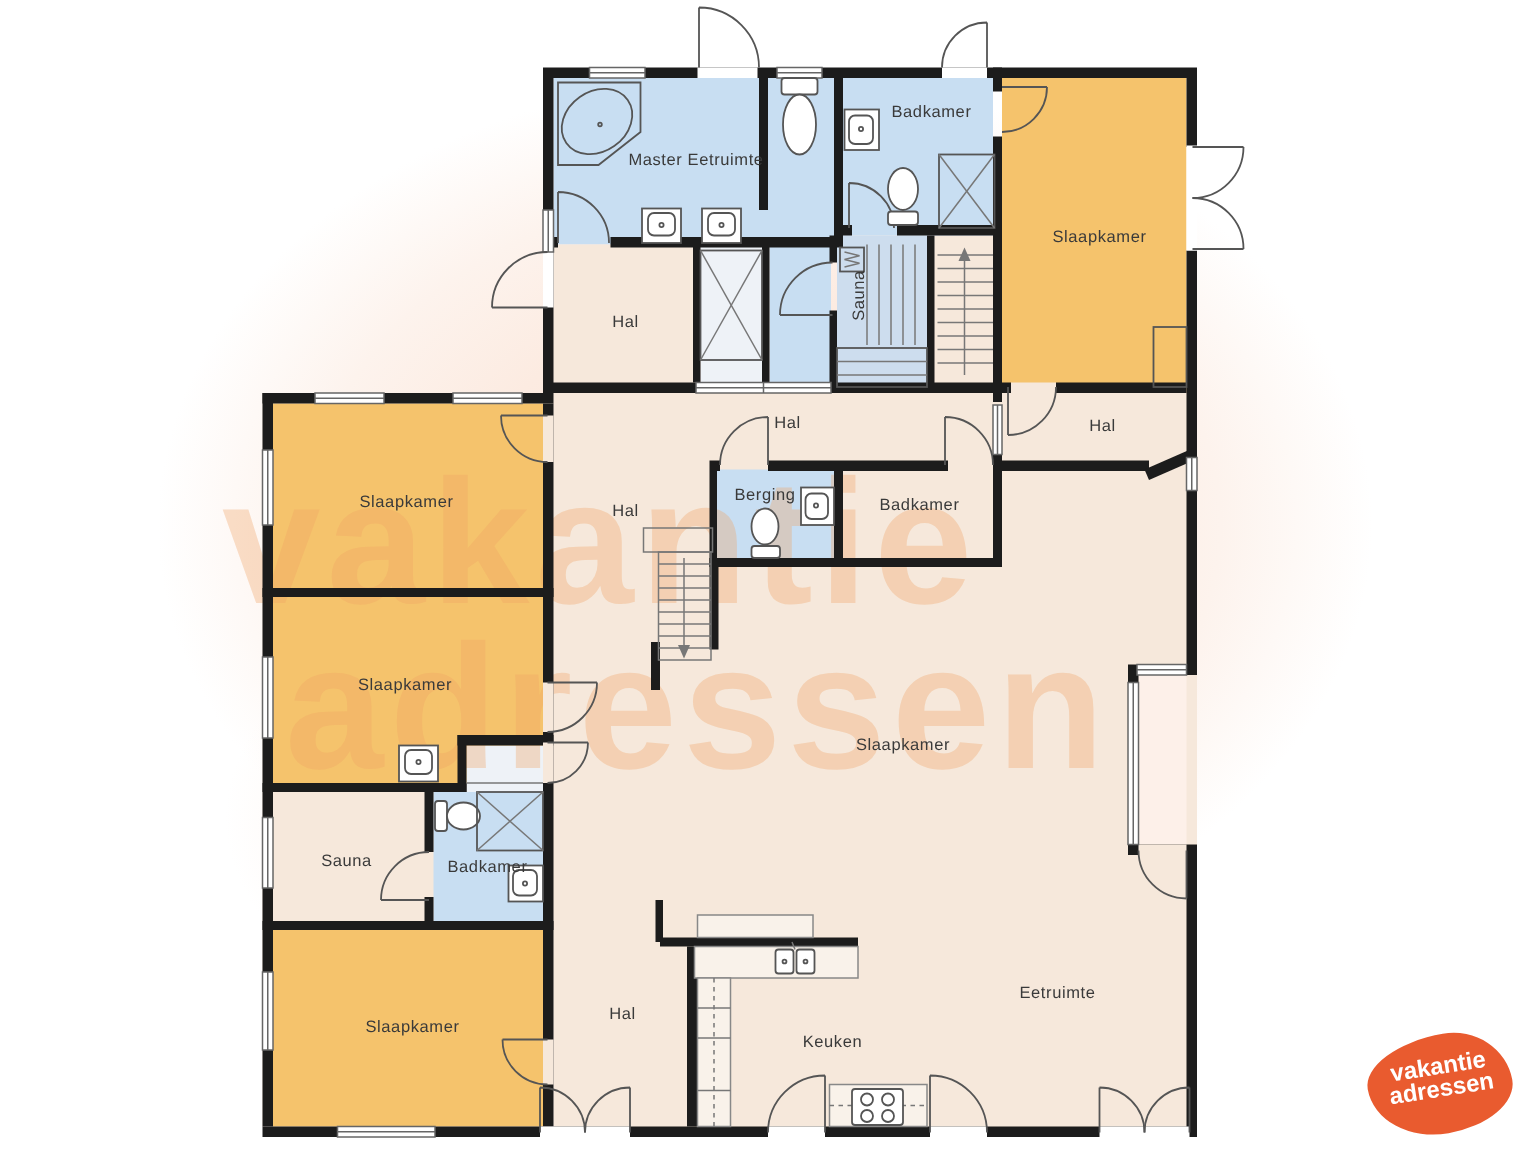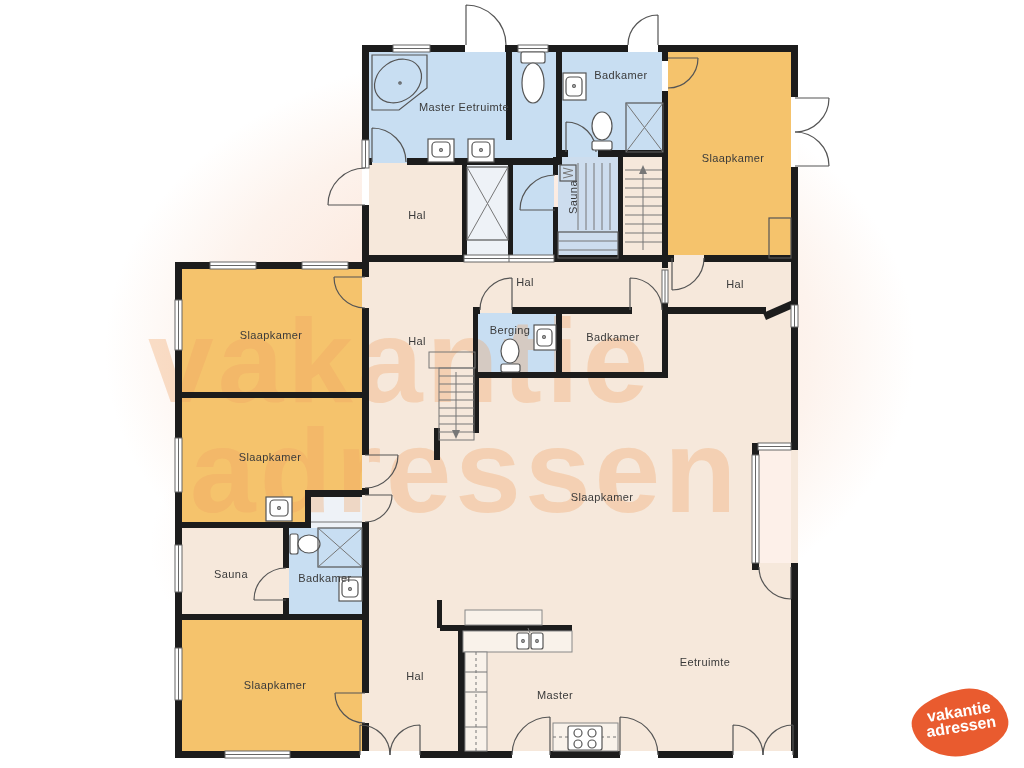--- a/index.html
+++ b/index.html
@@ -356,21 +356,21 @@
   <div class="lbl" style="left:510px;top:330px">Berging</div>
   <div class="lbl" style="left:613px;top:337px">Badkamer</div>
   <div class="lbl" style="left:271px;top:335px">Slaapkamer</div>
   <div class="lbl" style="left:417px;top:341px">Hal</div>
   <div class="lbl" style="left:270px;top:457px">Slaapkamer</div>
   <div class="lbl" style="left:231px;top:574px">Sauna</div>
   <div class="lbl" style="left:325px;top:578px">Badkamer</div>
   <div class="lbl" style="left:275px;top:685px">Slaapkamer</div>
   <div class="lbl" style="left:602px;top:497px">Slaapkamer</div>
   <div class="lbl" style="left:415px;top:676px">Hal</div>
-  <div class="lbl" style="left:555px;top:695px">Master</div>
+  <div class="lbl" style="left:555px;top:695px">Keuken</div>
   <div class="lbl" style="left:705px;top:662px">Eetruimte</div>
 
   <div class="logo">
     <div class="logo-blob"></div>
     <div class="logo-text">
       <div>vakantie</div>
       <div>adressen</div>
     </div>
   </div>
 </div>

